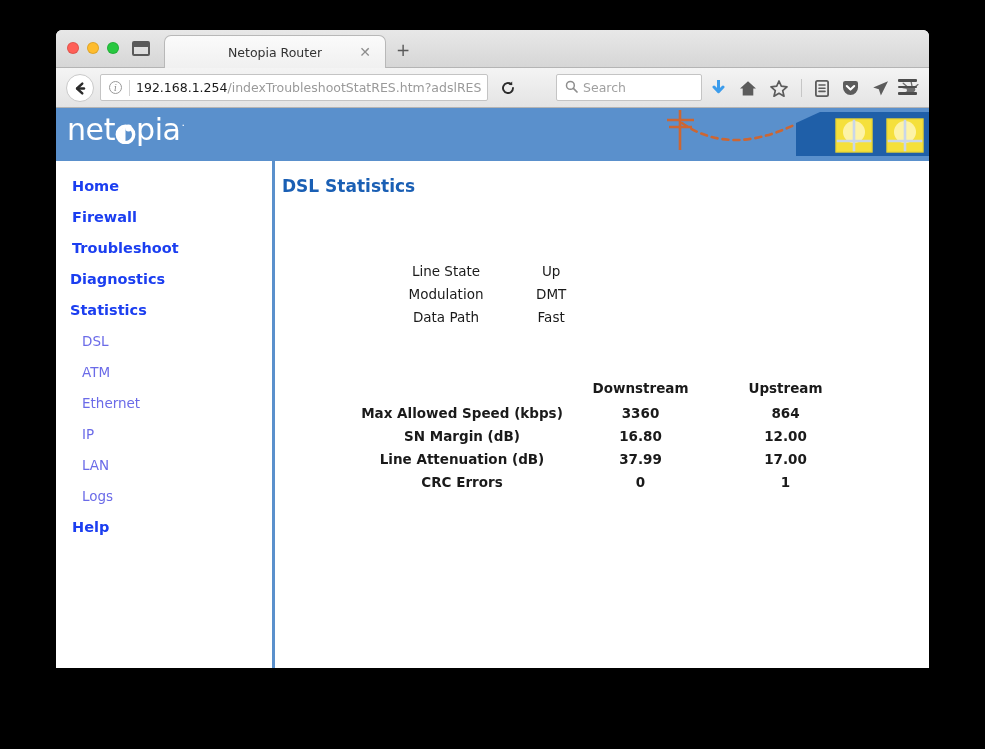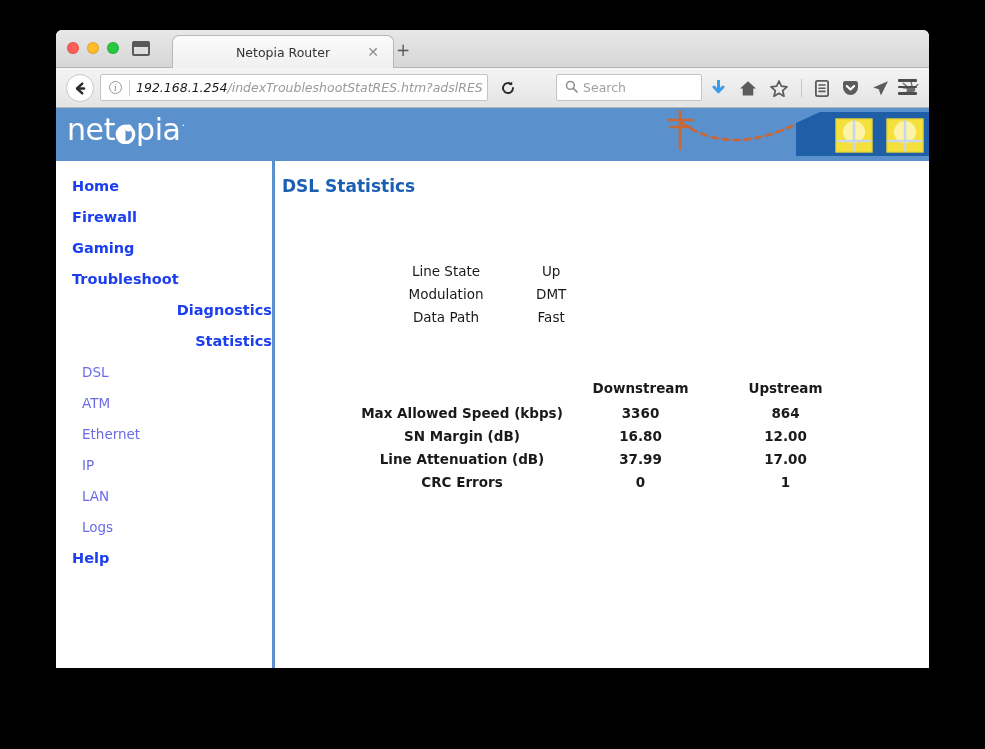--- a/index.html
+++ b/index.html
@@ -41,21 +41,21 @@
     position: absolute; left: 76px; top: 11px;
     width: 18px; height: 15px;
     border: 2px solid #595959; border-radius: 2px;
   }
   .sidebar-toggle::before {
     content: ""; position: absolute; left: 0; top: 0;
     width: 100%; height: 4px; background: #595959;
   }
 
   .tab {
-    position: absolute; left: 116px; top: 5px;
+    position: absolute; left: 108px; top: 5px;
     width: 222px; height: 33px;
     background: linear-gradient(#fbfbfb, #f0f0f0);
     border: 1px solid #b8b8b8; border-bottom: none;
     border-radius: 7px 7px 0 0;
     display: flex; align-items: center; justify-content: center;
   }
   .tab-title {
     font-size: 12.5px; color: #333333;
     max-width: 160px; overflow: hidden;
     white-space: nowrap; text-overflow: ellipsis;
@@ -100,21 +100,21 @@
     display: flex; align-items: center; justify-content: center;
     font-family: "DejaVu Serif", serif; font-style: italic;
     flex: 0 0 auto;
   }
   .url-sep {
     width: 1px; height: 16px; background: #d2d2d2; flex: 0 0 auto;
   }
   .url-text {
     flex: 1 1 auto; padding: 0 6px;
     font-size: 12.5px; color: #9a9a9a;
-    white-space: nowrap; overflow: hidden; font-style: italic;
+    white-space: nowrap; overflow: hidden;
   }
   .url-text .host { color: #1a1a1a; }
   .reload-btn {
     position: absolute; left: 438px; top: 6px;
     width: 28px; height: 27px;
     display: flex; align-items: center; justify-content: center;
   }
 
   .searchbar {
     position: absolute; left: 500px; top: 6px;
@@ -164,21 +164,21 @@
   .content { flex: 1 1 auto; background: #ffffff; padding: 5px 0 0 5px; }
 
   .nav-item {
     display: block;
     font-size: 14.5px;
     line-height: 31px;
     text-decoration: none;
     white-space: nowrap;
   }
   .nav-item.lvl1 { padding-left: 16px; font-weight: bold; color: #1b3ef0; }
-  .nav-item.lvl2 { padding-left: 37px; font-weight: bold; color: #1b3ef0; text-align: right; }
+  .nav-item.lvl2 { padding-left: 14px; font-weight: bold; color: #1b3ef0; }
   .nav-item.lvl3 { padding-left: 26px; font-weight: normal; color: #6b6be8; font-size: 13.5px; }
 
   .page-title {
     font-size: 17px; font-weight: bold; color: #1a5fb4;
     padding: 10px 0 0 2px;
   }
 
   table.stats { border-collapse: collapse; text-align: center; }
   table.stats td { font-size: 13.5px; color: #1a1a1a; padding: 0; }
   .tbl-basic { margin: 63px 0 0 76px; }
@@ -326,21 +326,20 @@
           <rect x="243" y="11" width="36" height="33" fill="none" stroke="#e8d432" stroke-width="1.4"></rect>
         </g>
       </svg>
     </div>
 
     <div class="body-split">
 
       <nav class="sidebar" id="sidebar">
           <a class="nav-item lvl1">Home</a>
           <a class="nav-item lvl1">Firewall</a>
-          <a class="nav-item lvl1">Gaming</a>
           <a class="nav-item lvl1">Troubleshoot</a>
           <a class="nav-item lvl2">Diagnostics</a>
           <a class="nav-item lvl2">Statistics</a>
           <a class="nav-item lvl3">DSL</a>
           <a class="nav-item lvl3">ATM</a>
           <a class="nav-item lvl3">Ethernet</a>
           <a class="nav-item lvl3">IP</a>
           <a class="nav-item lvl3">LAN</a>
           <a class="nav-item lvl3">Logs</a>
           <a class="nav-item lvl1">Help</a>

